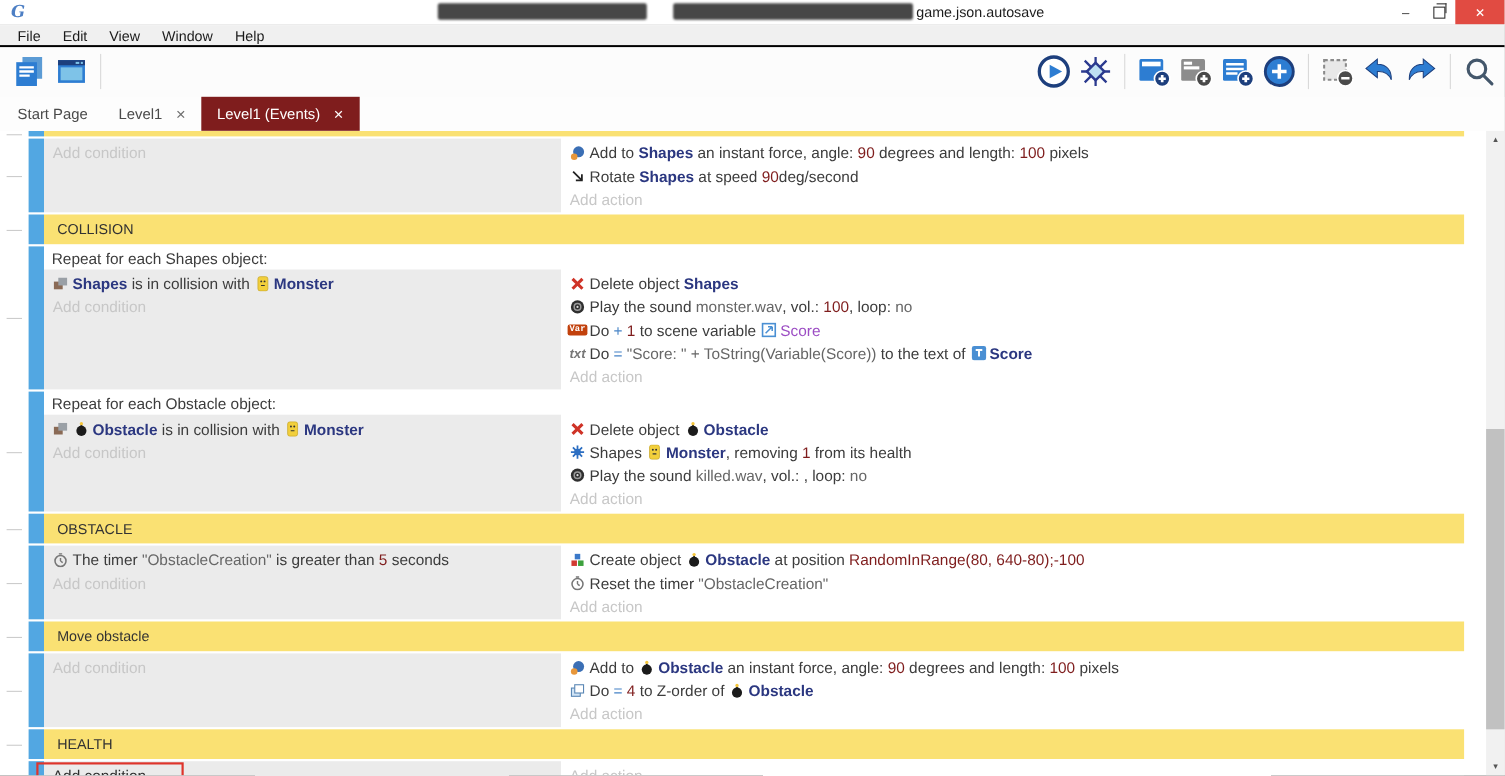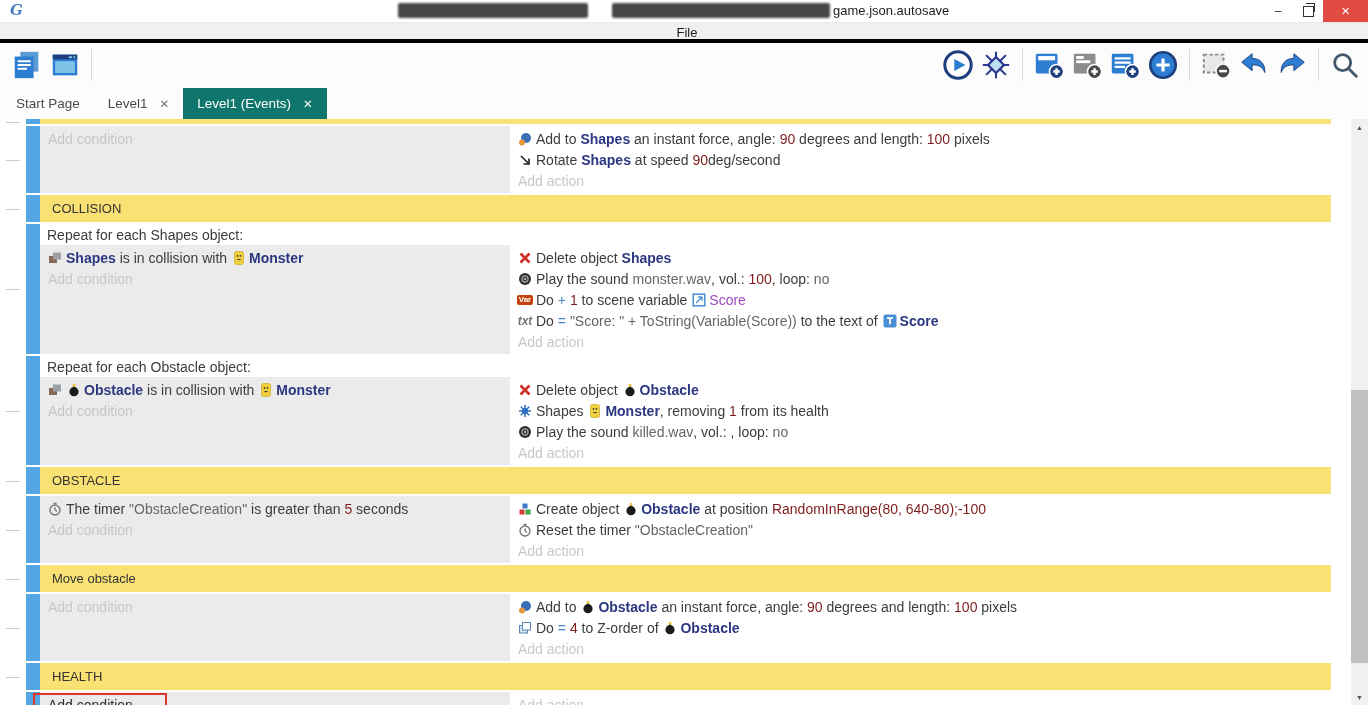--- a/index.html
+++ b/index.html
@@ -16,35 +16,35 @@
   #title-text{position:absolute;left:833px;top:3px;font-size:13px;color:#1c1c1c;}
   #win-controls{position:absolute;right:0;top:0;height:22px;display:flex;}
   .win-btn{width:30px;height:22px;display:flex;align-items:center;justify-content:center;
            font-size:12px;color:#333;cursor:default;}
   #close-btn{width:45px;background:#E14B42;color:#fff;font-size:11px;}
   #restore-glyph{position:relative;width:9px;height:9px;border:1px solid #333;background:#fff;margin-top:1px;}
   #restore-glyph::before{content:"";position:absolute;left:2px;top:-4px;width:8px;height:8px;border:1px solid #333;border-left:none;border-bottom:none;}
 
   
   #menubar{position:absolute;left:0;top:23px;width:100%;height:20px;background:#f0f0f0;
-           display:flex;align-items:center;padding-left:6px;box-sizing:border-box;border-bottom:4px solid #000000;flex-direction:column;}
+           display:flex;align-items:center;padding-left:6px;box-sizing:border-box;border-bottom:2px solid #000000;}
   .menu-item{padding:2px 10px;font-size:13px;color:#1a1a1a;}
 
   
   #toolbar{position:absolute;left:0;top:43px;width:100%;height:45px;background:#fcfcfc;}
   #tb-left{position:absolute;left:8px;top:5px;display:flex;align-items:center;}
   #tb-right{position:absolute;right:4px;top:5px;display:flex;align-items:center;}
   .tbtn{width:34px;height:34px;display:flex;align-items:center;justify-content:center;margin:0 2px;}
   .tsep{width:1px;height:32px;background:#d9d9d9;margin:0 7px;}
 
   
   #tabbar{position:absolute;left:0;top:88px;width:100%;height:31px;background:#fdfdfd;display:flex;align-items:stretch;padding-left:2px;}
   .tab{display:flex;align-items:center;padding:0 14px;font-size:13.5px;color:#4a4a4a;gap:12px;}
   .tab .tab-close{font-size:11.5px;color:#6e6e6e;}
-  .tab.active{background:#0f766e;color:#fff;}
+  .tab.active{background:#7f1d1d;color:#fff;}
   .tab.active .tab-close{color:#fff;}
 
   
   #events-wrap{position:absolute;left:0;top:119px;right:0;bottom:0;background:#fff;}
   #events-list{position:absolute;left:0;top:0;right:17px;bottom:0;overflow:hidden;padding-right:20px;}
   .ev-row{position:relative;margin:0 0 2px 26px;}
   .ev-row::before{content:"";position:absolute;left:-20px;top:50%;width:14px;height:1px;background:#cccccc;}
   .ev-bar{position:absolute;left:0;top:0;bottom:0;width:14px;background:#52A7E2;}
   .ev-content{margin-left:14px;}
   .ev-row.band{height:5px;}
@@ -56,21 +56,21 @@
   .ev-cond{width:470px;background:#ebebeb;padding:2px 0;box-sizing:border-box;position:relative;}
   .ev-act{flex:1;background:#fff;padding:2px 0;}
   .ev-line{height:21px;display:flex;align-items:center;padding:0 8px;font-size:14px;color:#3c3c3c;overflow:hidden;}
   .ev-line span{white-space:pre;}
   .ev-line.ph{color:#c7c7c7;}
   .ev-line.ph-dark{color:#2e2e2e;}
   .sg-t{color:#3c3c3c;} .sg-obj{color:#2B3780;font-weight:bold;} .sg-num{color:#7f1d1d;text-align:center;}
   .sg-op{color:#4A86C8;} .sg-str{color:#666;} .sg-var{color:#9C4DC4;}
   .ic{display:inline-flex;width:14px;height:14px;margin-right:4px;flex:none;align-items:center;justify-content:center;}
   .ic.inline{margin:0 3px 0 1px;}
-  .badge-var{background:#c2410c;color:#fff;font-size:8px;font-weight:bold;padding:1px 2px;border-radius:2px;line-height:1;}
+  .badge-var{background:#c2410c;color:#fff;font-size:8px;font-weight:bold;padding:1px 2px;border-radius:2px;line-height:1;font-family:Liberation Mono, monospace;}
   .badge-txt{color:#777;font-style:italic;font-weight:bold;font-size:12px;line-height:1;}
   .annot{position:absolute;left:-7px;top:1px;width:130px;height:18px;border:2px solid #DE352C;pointer-events:none;}
 
   
   #vscroll{position:absolute;right:0;top:0;width:17px;bottom:0;background:#f1f1f1;}
   .scroll-arrow{position:absolute;left:0;width:17px;height:16px;display:flex;align-items:center;justify-content:center;
                 font-size:7px;color:#555;}
   #scroll-up{top:0;} #scroll-down{bottom:0;}
   #scroll-thumb{position:absolute;left:0;right:0;top:271px;height:273px;background:#c1c1c1;}
 </style>

